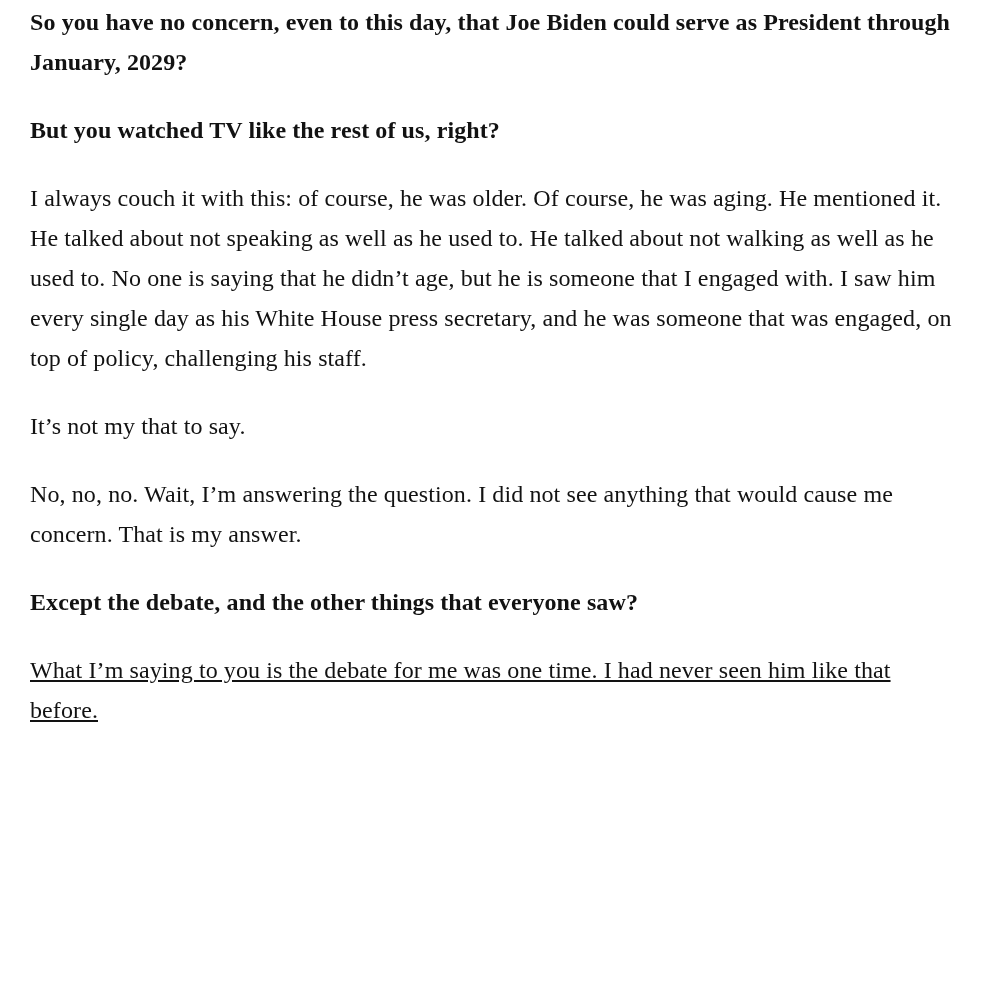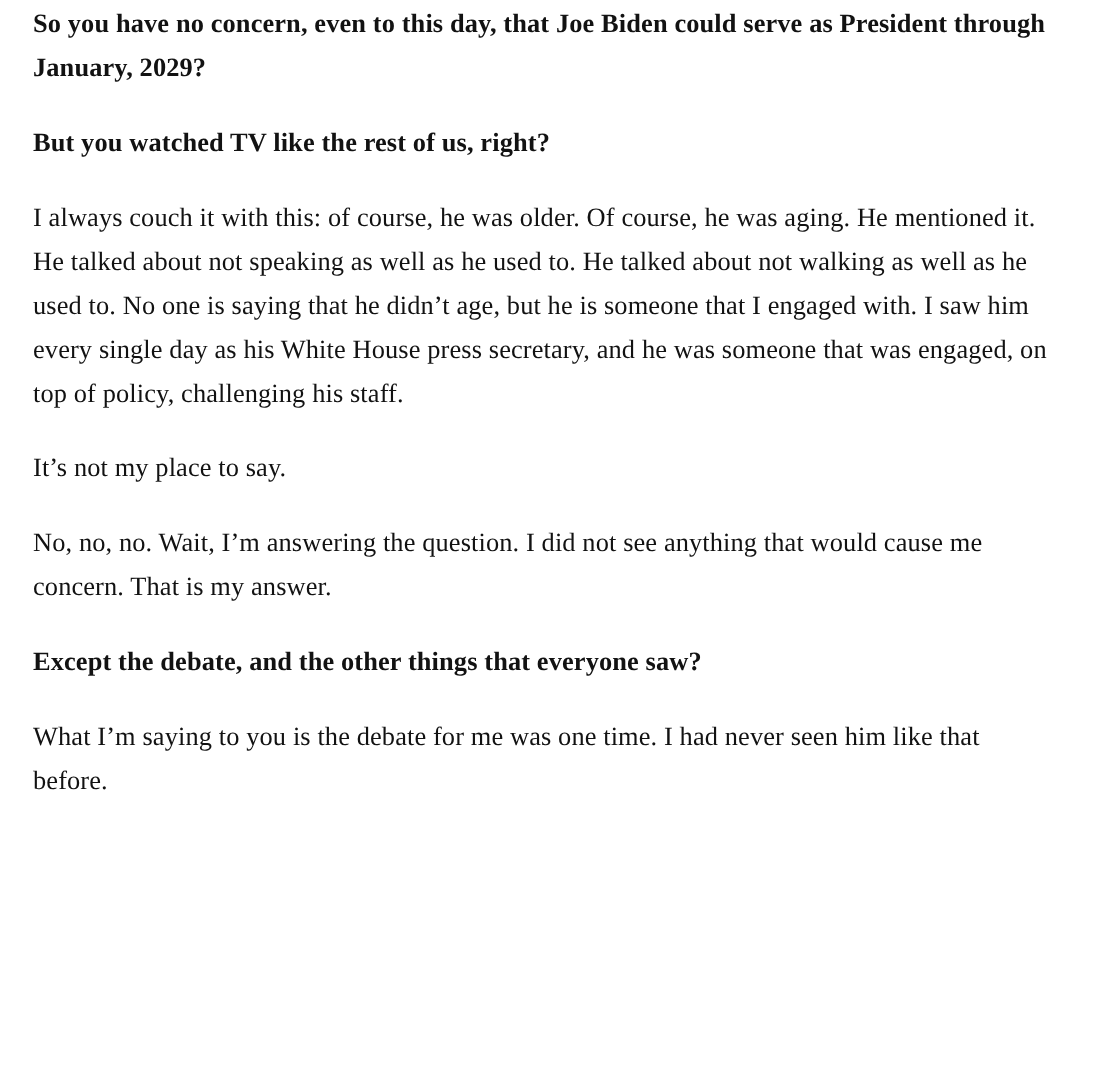--- a/index.html
+++ b/index.html
@@ -23,26 +23,27 @@
     font-size: 24px;
     line-height: 40px;
     letter-spacing: 0.1px;
     color: #121212;
   }
   .article p.question {
     font-weight: bold;
   }
   .article p:last-child {
     margin-bottom: 0;
+    text-decoration: underline;
   }
 </style>
 </head>
 <body>
 
 <div class="article">
   <p class="question">So you have no concern, even to this day, that Joe Biden could serve as President through January, 2029?</p>
   <p class="question">But you watched TV like the rest of us, right?</p>
   <p class="answer">I always couch it with this: of course, he was older. Of course, he was aging. He mentioned it. He talked about not speaking as well as he used to. He talked about not walking as well as he used to. No one is saying that he didn’t age, but he is someone that I engaged with. I saw him every single day as his White House press secretary, and he was someone that was engaged, on top of policy, challenging his staff.</p>
-  <p class="answer">It’s not my place to say.</p>
+  <p class="answer">It’s not my that to say.</p>
   <p class="answer">No, no, no. Wait, I’m answering the question. I did not see anything that would cause me concern. That is my answer.</p>
   <p class="question">Except the debate, and the other things that everyone saw?</p>
   <p class="answer">What I’m saying to you is the debate for me was one time. I had never seen him like that before.</p>
 </div>
 
 </body></html>

